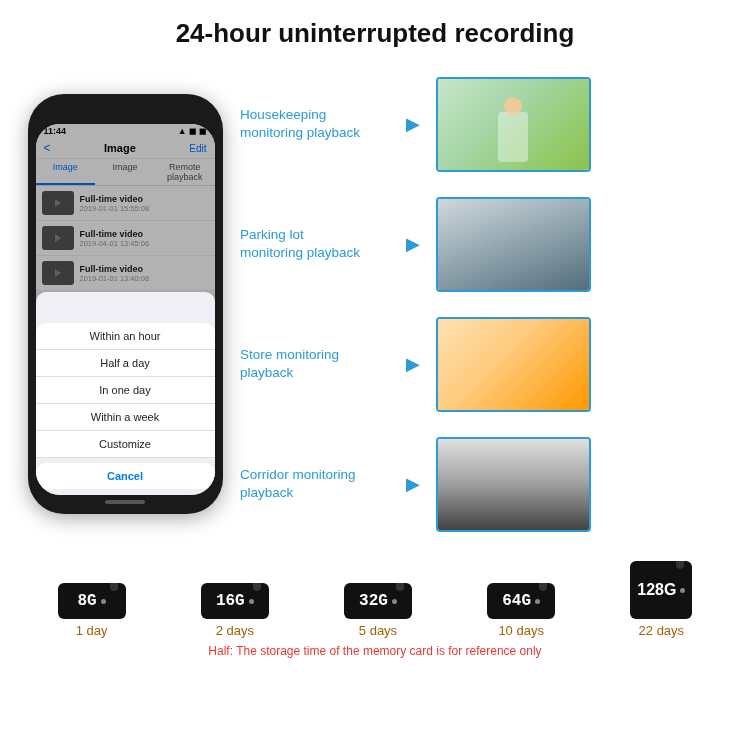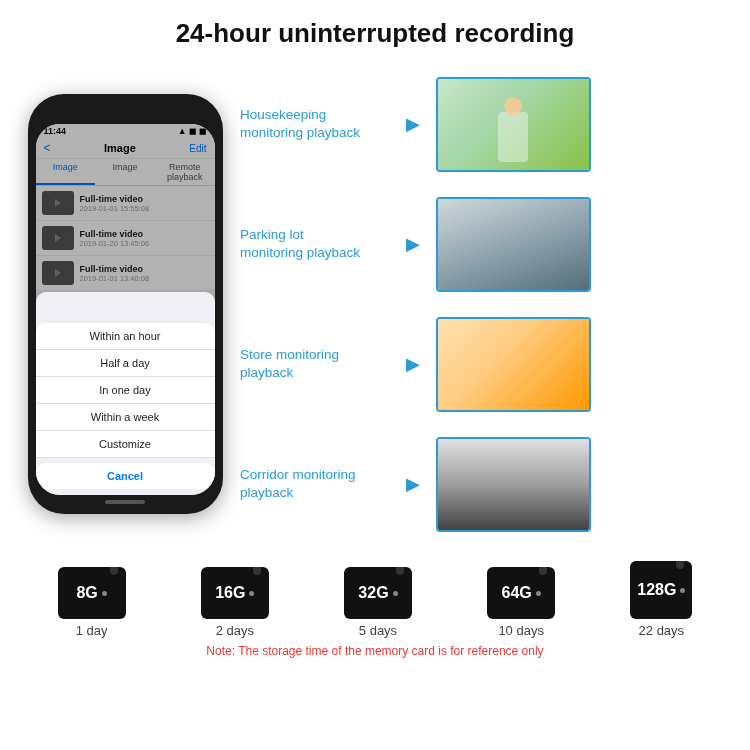--- a/index.html
+++ b/index.html
@@ -262,22 +262,23 @@
       color: #fff;
       font-weight: 700;
       display: flex;
       align-items: center;
       justify-content: center;
       position: relative;
       gap: 2px;
     }
     .sd-card-small {
       width: 68px;
-      height: 52px;
+      height: 36px;
       font-size: 16px;
+      font-family: Liberation Mono, monospace;
     }
     .sd-card-large {
       width: 62px;
       height: 58px;
       font-size: 16px;
     }
     .sd-notch {
       position: absolute;
       top: 0;
       right: 8px;
@@ -289,21 +290,21 @@
     .sd-dot {
       width: 5px;
       height: 5px;
       background: #888;
       border-radius: 50%;
       margin-left: 2px;
       flex-shrink: 0;
     }
     .sd-days {
       font-size: 13px;
-      color: #404040;
+      color: #a16207;
       font-weight: 400;
     }
     .note-text {
       text-align: center;
       color: #e53935;
       font-size: 12px;
       margin-top: 4px;
     }
   </style>
 </head>
@@ -346,21 +347,21 @@
               <div class="vname">Full-time video</div>
               <div class="vdate">2019-01-01 15:55:08</div>
             </div>
           </div>
           <div class="video-item">
             <div class="video-thumb">
               <div class="play-triangle"></div>
             </div>
             <div class="video-info">
               <div class="vname">Full-time video</div>
-              <div class="vdate">2019-01-20 13:45:06</div>
+              <div class="vdate">2019-04-01 13:45:06</div>
             </div>
           </div>
           <div class="video-item">
             <div class="video-thumb">
               <div class="play-triangle"></div>
             </div>
             <div class="video-info">
               <div class="vname">Full-time video</div>
               <div class="vdate">2019-01-01 13:40:08</div>
             </div>
@@ -454,14 +455,14 @@
     </div>
     <div class="sd-card-item">
       <div class="sd-card sd-card-large">
         <div class="sd-notch"></div>
         <span>128G</span>
         <div class="sd-dot"></div>
       </div>
       <span class="sd-days">22 days</span>
     </div>
   </div>
-  <div class="note-text">Note: The storage time of the memory card is for reference only</div>
+  <div class="note-text">Half: The storage time of the memory card is for reference only</div>
 </div>
 
 </body></html>

